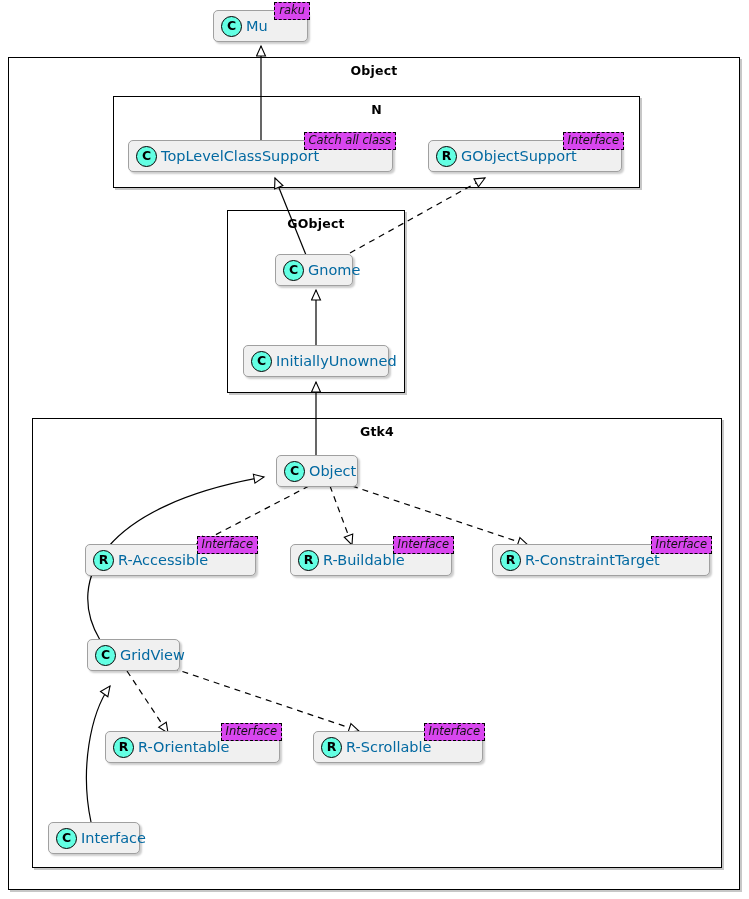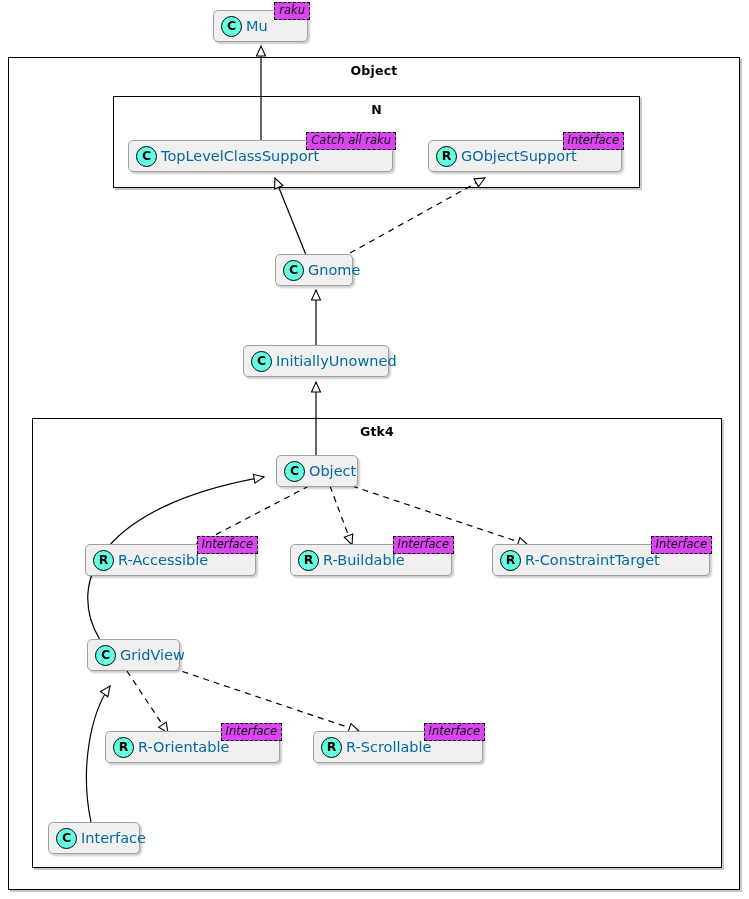--- a/index.html
+++ b/index.html
@@ -96,20 +96,23 @@
 <div id="canvas">
 
   <div class="pkg" style="left:8px; top:57px; width:732px; height:833px;">
     <div class="pkg-title">Object</div>
   </div>
 
   <div class="pkg" style="left:113px; top:96px; width:527px; height:92px;">
     <div class="pkg-title">N</div>
   </div>
 
+  <div class="pkg" style="left:227px; top:210px; width:178px; height:183px;">
+    <div class="pkg-title">GObject</div>
+  </div>
 
   <div class="pkg" style="left:32px; top:418px; width:690px; height:450px;">
     <div class="pkg-title">Gtk4</div>
   </div>
 
   <svg class="edges" viewBox="0 0 749 899">
     <defs>
       <marker id="hollow" markerWidth="16" markerHeight="16" refX="11" refY="5.5" orient="auto" markerUnits="userSpaceOnUse">
         <path d="M1,1 L11,5.5 L1,10 Z" fill="#FFFFFF" stroke="#000000" stroke-width="1.1"></path>
       </marker>
@@ -144,21 +147,21 @@
 
   <div class="node" style="left:213px; top:10px; width:95px;">
     <span class="circ">C</span>
     <span class="nm">Mu</span>
     <span class="stereo" style="right:-3px;">raku</span>
   </div>
 
   <div class="node" style="left:128px; top:140px; width:265px;">
     <span class="circ">C</span>
     <span class="nm">TopLevelClassSupport</span>
-    <span class="stereo" style="right:-4px;">Catch all raku</span>
+    <span class="stereo" style="right:-4px;">Catch all class</span>
   </div>
 
   <div class="node" style="left:428px; top:140px; width:194px;">
     <span class="circ">R</span>
     <span class="nm">GObjectSupport</span>
     <span class="stereo" style="right:-3px;">Interface</span>
   </div>
 
   <div class="node" style="left:275px; top:254px; width:78px;">
     <span class="circ">C</span>

